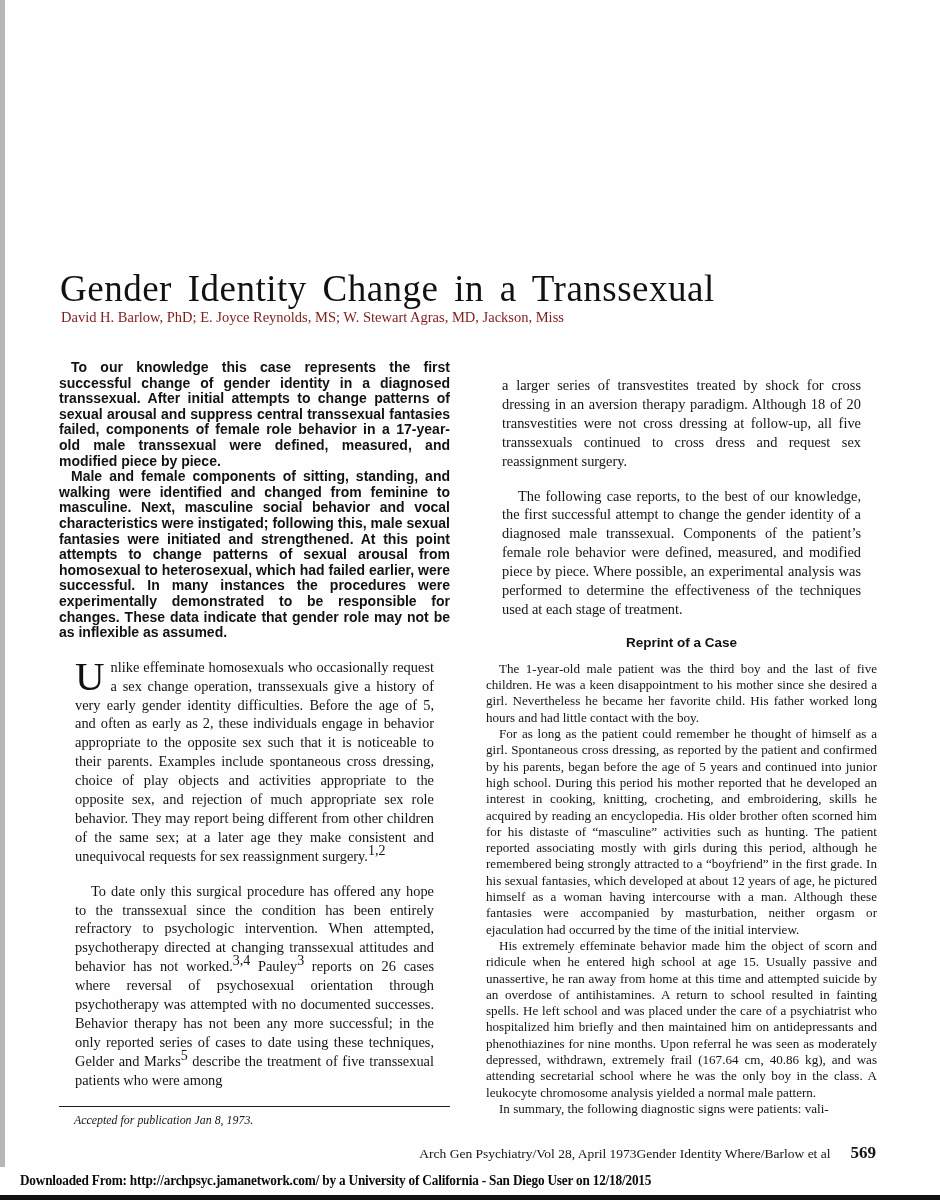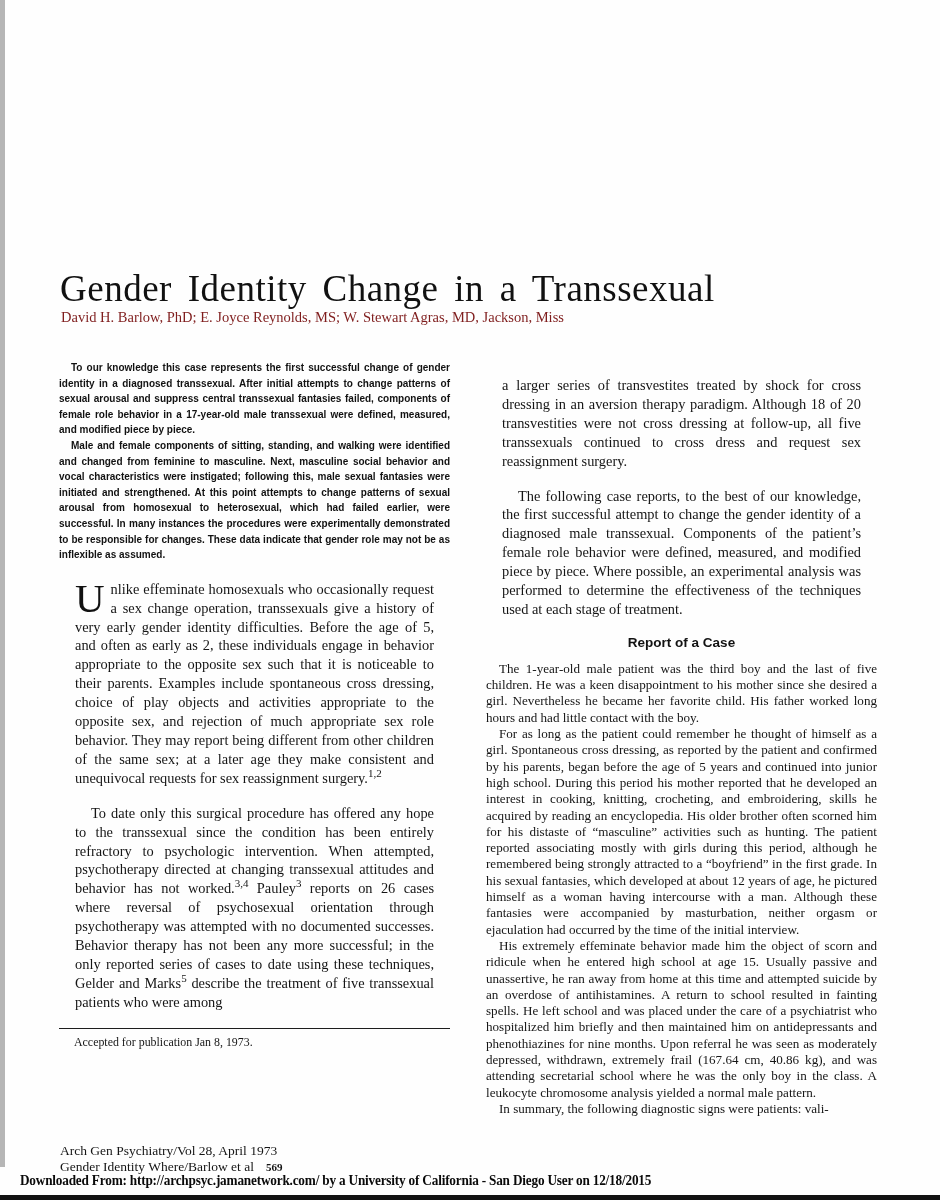--- a/index.html
+++ b/index.html
@@ -30,60 +30,60 @@
   .columns{
     position:absolute;left:59px;top:360px;width:818px;
     display:flex;gap:36px;
   }
   .col{width:391px;}
 
   .abstract p{
     margin:0;
     font-family:"Liberation Sans", sans-serif;
     font-weight:bold;
-    font-size:10px;line-height:15.6px;
+    font-size:14px;line-height:15.6px;
     text-align:justify;text-indent:12px;
     color:#121212;
   }
   .abstract{margin-bottom:17px;}
 
   .bodytext{font-size:14.4px;line-height:18.9px;text-align:justify;color:#151515;}
   .bodytext p{margin:16px;}
   p.indented{text-indent:16px;}
   .drop-cap{
     float:left;
     font-size:41px;line-height:33px;
     padding:2px 6px 0 0;
     font-weight:400;color:#111;
   }
-  sup{font-size:11px;line-height:0;}
+  sup{font-size:14px;line-height:0;}
 
   .footnote-rule{border:0;border-top:1.6px solid #1d1d1d;margin:13px 0 6px 0;}
   .footnotes p{
     margin:0;font-size:11.9px;line-height:14.6px;
-    text-indent:15px;text-align:left;color:#161616;
+    text-indent:15px;text-align:left;color:#161616;font-style:italic;
   }
 
   .section-heading{
     font-family:"Liberation Sans", sans-serif;
     font-weight:bold;font-size:13.5px;
     text-align:center;margin:15px 0 11px 0;color:#121212;
   }
   .case p{
     margin:0;font-size:13.1px;line-height:16.3px;
     text-align:justify;text-indent:13px;color:#151515;
   }
 
   .footer{
     position:absolute;left:60px;top:1143px;width:816px;
     display:flex;justify-content:flex-end;align-items:baseline;
-    font-size:13.5px;color:#151515;flex-direction:column;
+    font-size:13.5px;color:#151515;
   }
   .footer-right{display:flex;align-items:baseline;}
-  .footer-page-number{font-weight:bold;font-size:11px;margin-left:12px;}
+  .footer-page-number{font-weight:bold;font-size:17px;margin-left:20px;}
 
   .download-stamp{
     position:absolute;left:20px;top:1173px;
     font-size:13.8px;font-weight:bold;color:#0a0a0a;
     letter-spacing:-0.2px;white-space:nowrap;
     transform:scaleX(0.96);transform-origin:0 0;
   }
 </style>
 </head>
 <body>
@@ -116,21 +116,21 @@
         <p>Accepted for publication Jan 8, 1973.</p>
       </div>
     </div>
 
     <div class="col">
       <div class="bodytext">
         <p>a larger series of transvestites treated by shock for cross dressing in an aversion therapy paradigm. Although 18 of 20 transvestities were not cross dressing at follow-up, all five transsexuals continued to cross dress and request sex reassignment surgery.</p>
         <p class="indented">The following case reports, to the best of our knowledge, the first successful attempt to change the gender identity of a diagnosed male transsexual. Components of the patient’s female role behavior were defined, measured, and modified piece by piece. Where possible, an experimental analysis was performed to determine the effectiveness of the techniques used at each stage of treatment.</p>
       </div>
 
-      <h2 class="section-heading">Report of a Case</h2>
+      <h2 class="section-heading">Reprint of a Case</h2>
 
       <div class="case">
         <p>The 1-year-old male patient was the third boy and the last of five children. He was a keen disappointment to his mother since she desired a girl. Nevertheless he became her favorite child. His father worked long hours and had little contact with the boy.</p>
         <p>For as long as the patient could remember he thought of himself as a girl. Spontaneous cross dressing, as reported by the patient and confirmed by his parents, began before the age of 5 years and continued into junior high school. During this period his mother reported that he developed an interest in cooking, knitting, crocheting, and embroidering, skills he acquired by reading an encyclopedia. His older brother often scorned him for his distaste of “masculine” activities such as hunting. The patient reported associating mostly with girls during this period, although he remembered being strongly attracted to a “boyfriend” in the first grade. In his sexual fantasies, which developed at about 12 years of age, he pictured himself as a woman having intercourse with a man. Although these fantasies were accompanied by masturbation, neither orgasm or ejaculation had occurred by the time of the initial interview.</p>
         <p>His extremely effeminate behavior made him the object of scorn and ridicule when he entered high school at age 15. Usually passive and unassertive, he ran away from home at this time and attempted suicide by an overdose of antihistamines. A return to school resulted in fainting spells. He left school and was placed under the care of a psychiatrist who hospitalized him briefly and then maintained him on antidepressants and phenothiazines for nine months. Upon referral he was seen as moderately depressed, withdrawn, extremely frail (167.64 cm, 40.86 kg), and was attending secretarial school where he was the only boy in the class. A leukocyte chromosome analysis yielded a normal male pattern.</p>
         <p>In summary, the following diagnostic signs were patients: vali-</p>
       </div>
     </div>
 
   </div>

